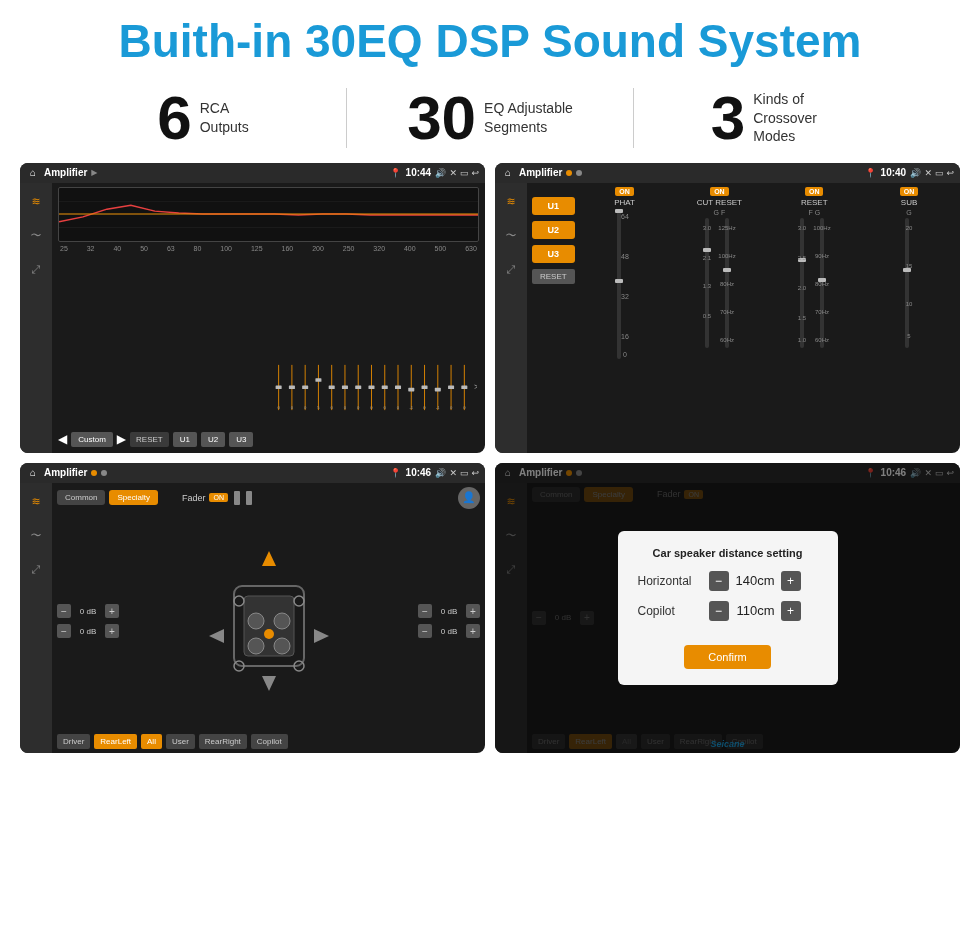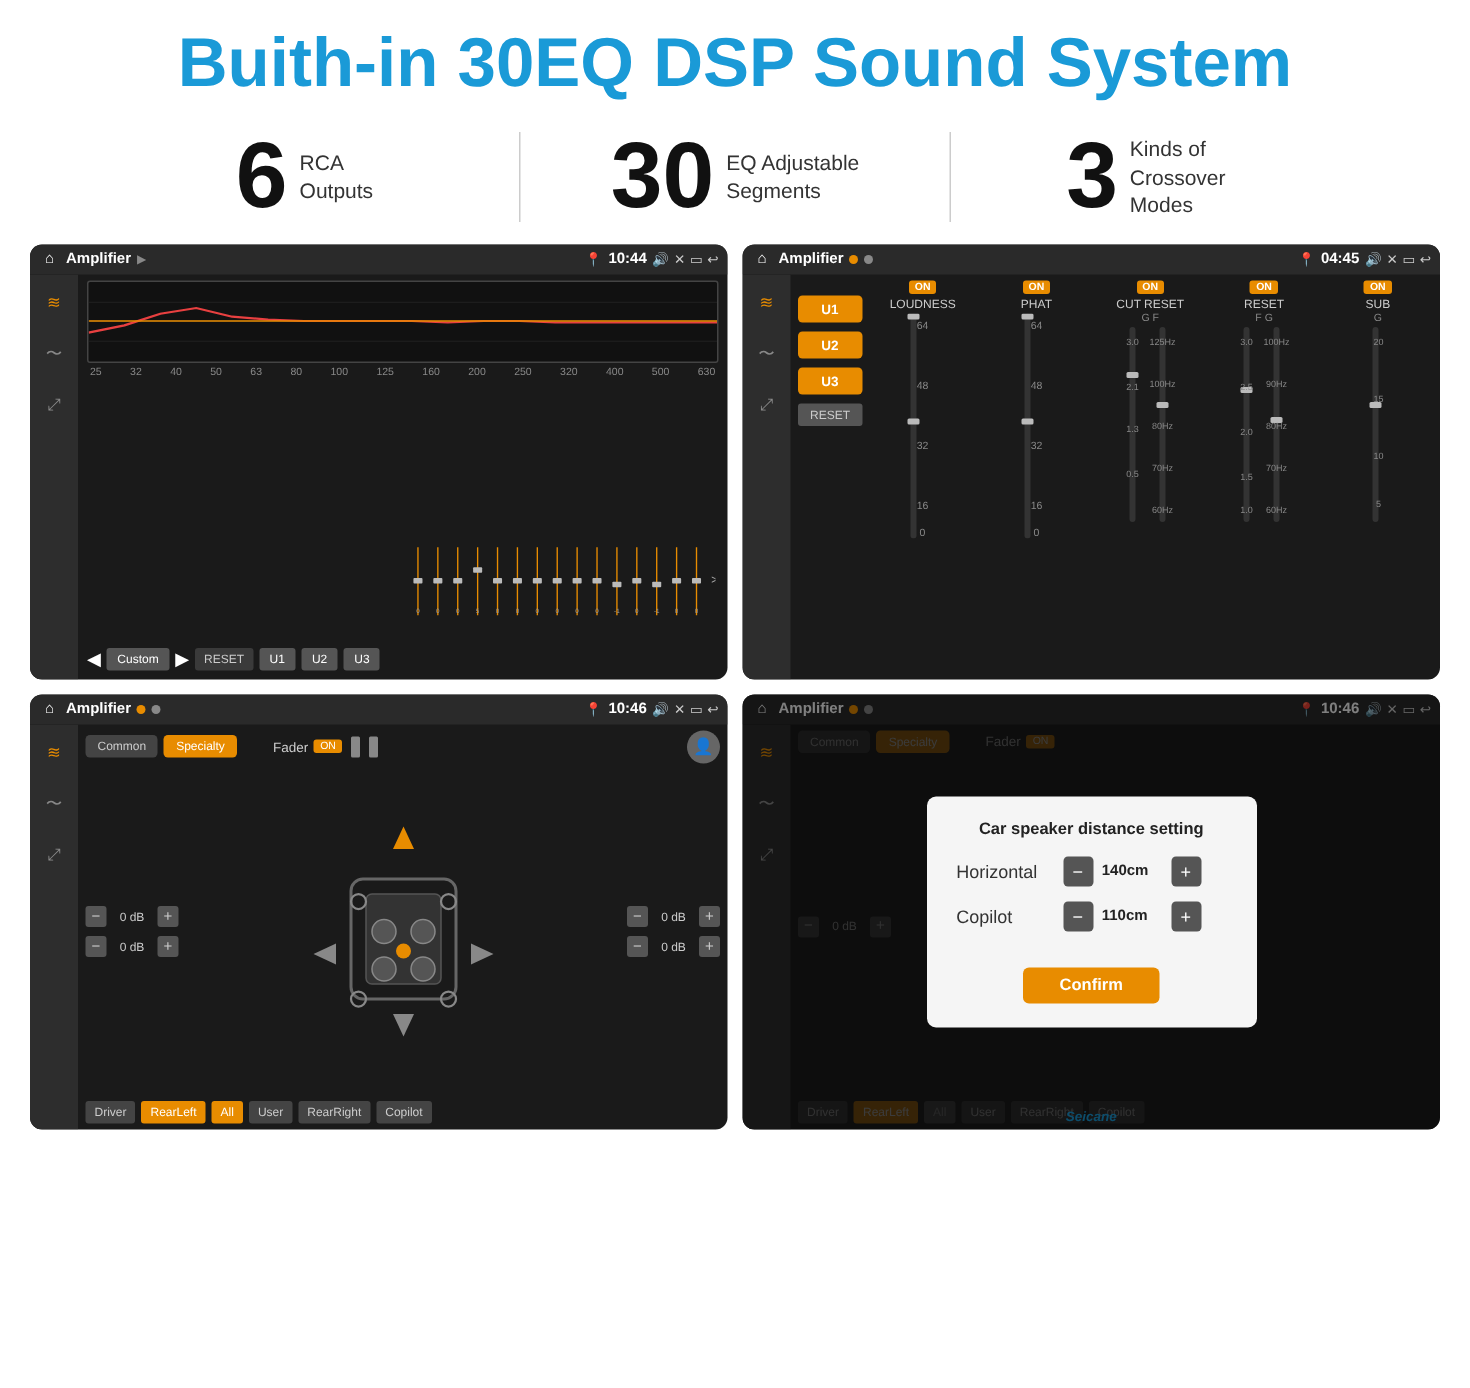--- a/index.html
+++ b/index.html
@@ -386,34 +386,33 @@
       color: #fff;
       border: none;
       border-radius: 3px;
       font-size: 12px;
       display: flex;
       align-items: center;
       justify-content: center;
       cursor: pointer;
     }
     .dialog-value {
-      font-size: 10px;
+      font-size: 13px;
       color: #222;
       min-width: 40px;
-      text-align: left;
-      font-weight: bold;
+      text-align: right;
     }
     .dialog-confirm {
       background: #e88c00;
       color: #fff;
       border: none;
       border-radius: 4px;
       padding: 6px 24px;
       font-size: 11px;
-      font-weight: bold;
+      font-weight: normal;
       cursor: pointer;
       display: block;
       margin: 24px auto 0;
     }
 
     
     .watermark {
       position: absolute;
       bottom: 4px;
       left: 50%;
@@ -584,21 +583,21 @@
   </div>
 
   <div class="screen">
     <div class="screen-topbar">
       <div class="topbar-home">⌂</div>
       <span class="topbar-title">Amplifier</span>
       <div class="topbar-dot"></div>
       <div class="topbar-dot-gray"></div>
       <div class="topbar-spacer"></div>
       <span style="font-size:9px;">📍</span>
-      <span class="topbar-time">04:45</span>
+      <span class="topbar-time">10:40</span>
       <div class="topbar-icons">
         <span>🔊</span>
           <span>✕</span>
           <span>▭</span>
           <span>↩</span>
       </div>
     </div>
     <div class="screen-content">
       <div class="screen-sidebar">
         <div class="sidebar-icon active">≋</div>
@@ -609,34 +608,20 @@
 
         <div class="amp2-u-buttons">
           <button class="u-btn">U1</button>
           <button class="u-btn">U2</button>
           <button class="u-btn">U3</button>
           <button class="amp2-reset">RESET</button>
         </div>
 
         <div class="amp2-channels">
 
-          <div class="amp2-channel">
-            <span class="on-badge">ON</span>
-            <span class="ch-label">LOUDNESS</span>
-            <svg width="28" height="150" viewBox="0 0 28 150">
-              <rect x="6" y="0" width="4" height="150" rx="2" fill="#333"></rect>
-              <rect x="4" y="0" width="8" height="4" rx="1" fill="#bbb"></rect>
-              <rect x="4" y="70" width="8" height="4" rx="1" fill="#bbb"></rect>
-              <text x="14" y="10" fill="#888" font-size="7" text-anchor="middle">64</text>
-              <text x="14" y="50" fill="#888" font-size="7" text-anchor="middle">48</text>
-              <text x="14" y="90" fill="#888" font-size="7" text-anchor="middle">32</text>
-              <text x="14" y="130" fill="#888" font-size="7" text-anchor="middle">16</text>
-              <text x="14" y="148" fill="#888" font-size="7" text-anchor="middle">0</text>
-            </svg>
-          </div>
 
           <div class="amp2-channel">
             <span class="on-badge">ON</span>
             <span class="ch-label">PHAT</span>
             <svg width="28" height="150" viewBox="0 0 28 150">
               <rect x="6" y="0" width="4" height="150" rx="2" fill="#333"></rect>
               <rect x="4" y="0" width="8" height="4" rx="1" fill="#bbb"></rect>
               <rect x="4" y="70" width="8" height="4" rx="1" fill="#bbb"></rect>
               <text x="14" y="10" fill="#888" font-size="7" text-anchor="middle">64</text>
               <text x="14" y="50" fill="#888" font-size="7" text-anchor="middle">48</text>

